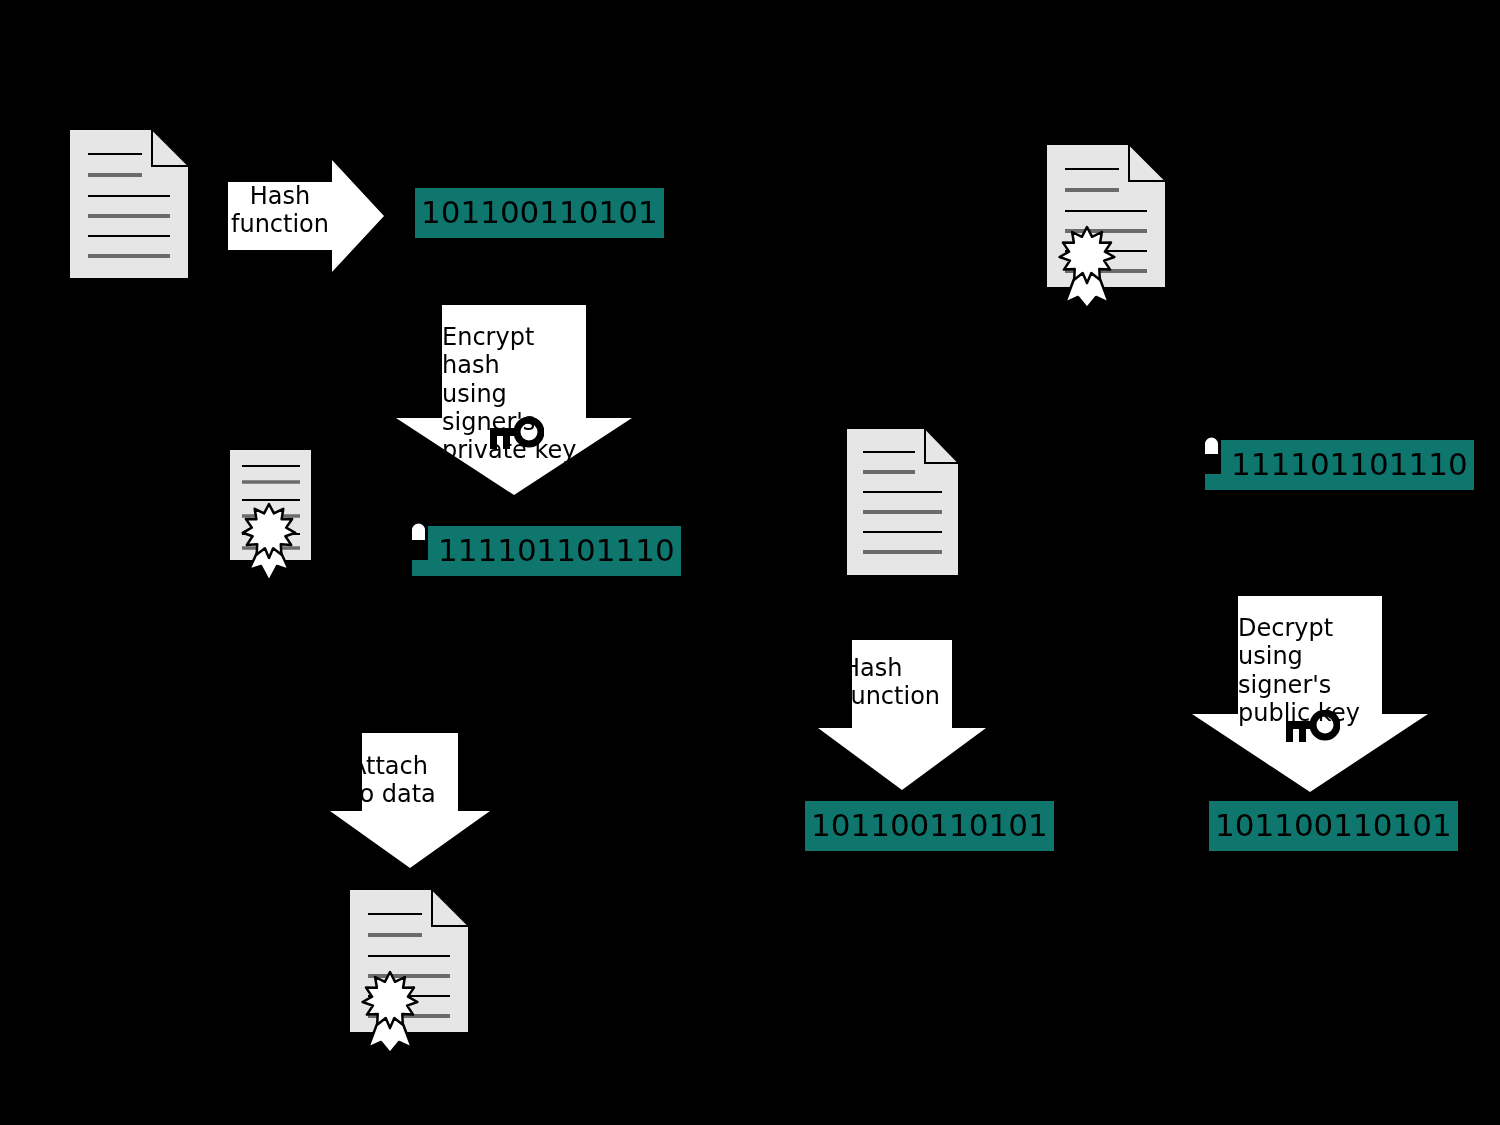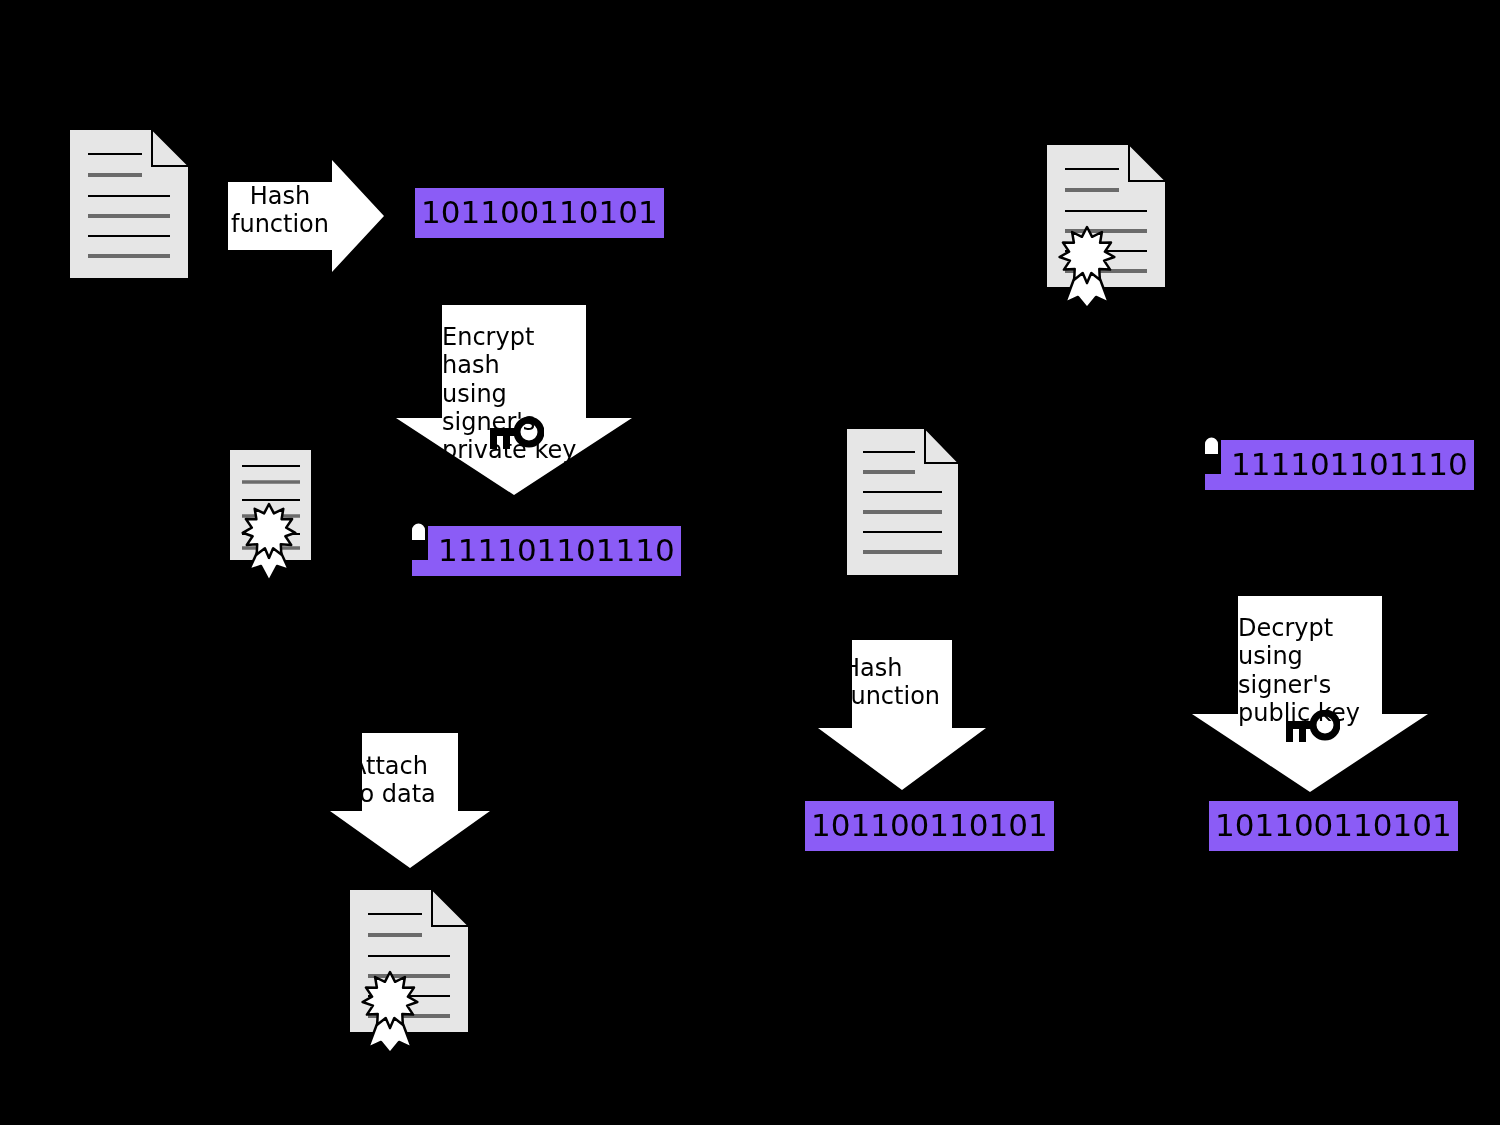--- a/index.html
+++ b/index.html
@@ -16,21 +16,21 @@
     font-family: "DejaVu Sans", "Liberation Sans", sans-serif;
   }
 
   
   .doc-wrap { position: absolute; }
   .doc-wrap svg { display: block; overflow: visible; }
 
   
   .chip {
     position: absolute;
-    background: #8b5cf6;
+    background: #0f766e;
     color: #000000;
     font-size: 31px;
     line-height: 1;
     letter-spacing: 0px;
     padding: 9px 6px 10px 6px;
     white-space: nowrap;
     font-family: "DejaVu Sans", "Liberation Sans", sans-serif;
   }
   .chip.with-lock { padding-left: 26px; text-align: center; }
   .chip .lock-ico {

